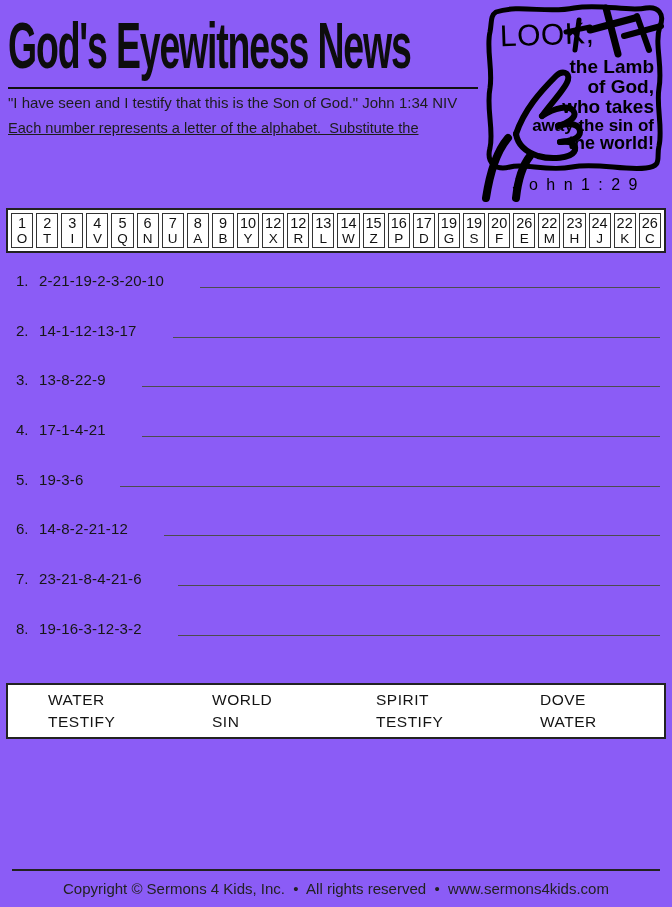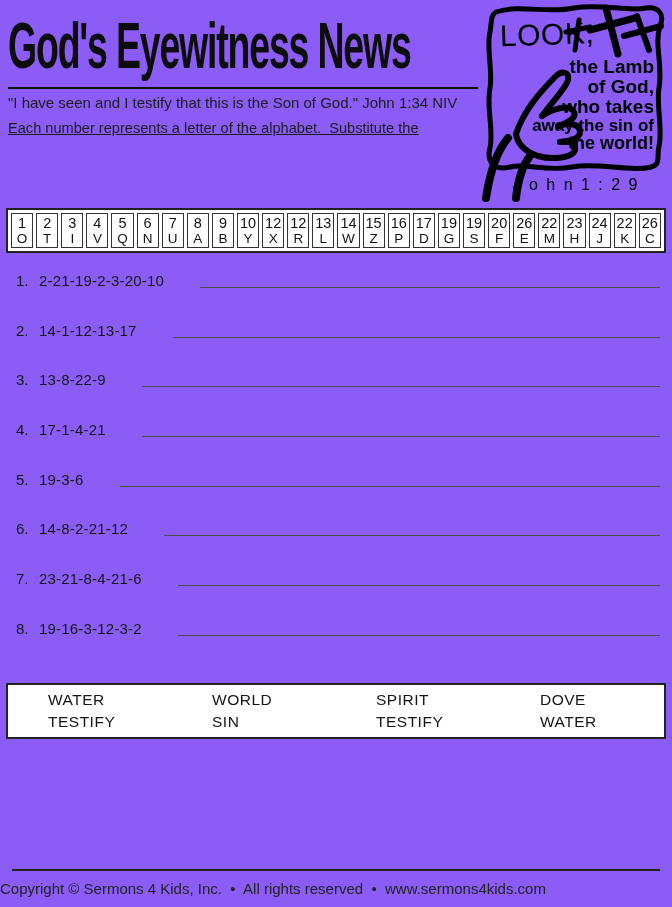--- a/index.html
+++ b/index.html
@@ -72,21 +72,21 @@
   .word-bank .word {
     padding-left:40px; font-size:15.5px; line-height:21px;
     letter-spacing:0.5px; color:#141414;
   }
 
   
   .footer-rule {
     position:absolute; left:12px; top:869px; width:648px; height:2px; background:#222;
   }
   .footer-text {
-    position:absolute; left:0; top:880px; width:672px; 
+    position:absolute; left:0; top:880px; width:672px; text-align:center;
     font-size:15px; color:#222; white-space:pre-wrap;
   }
 </style>
 </head>
 <body>
 
 <div class="page">
 
   <div class="title">God's Eyewitness News</div>
   <div class="title-rule"></div>

